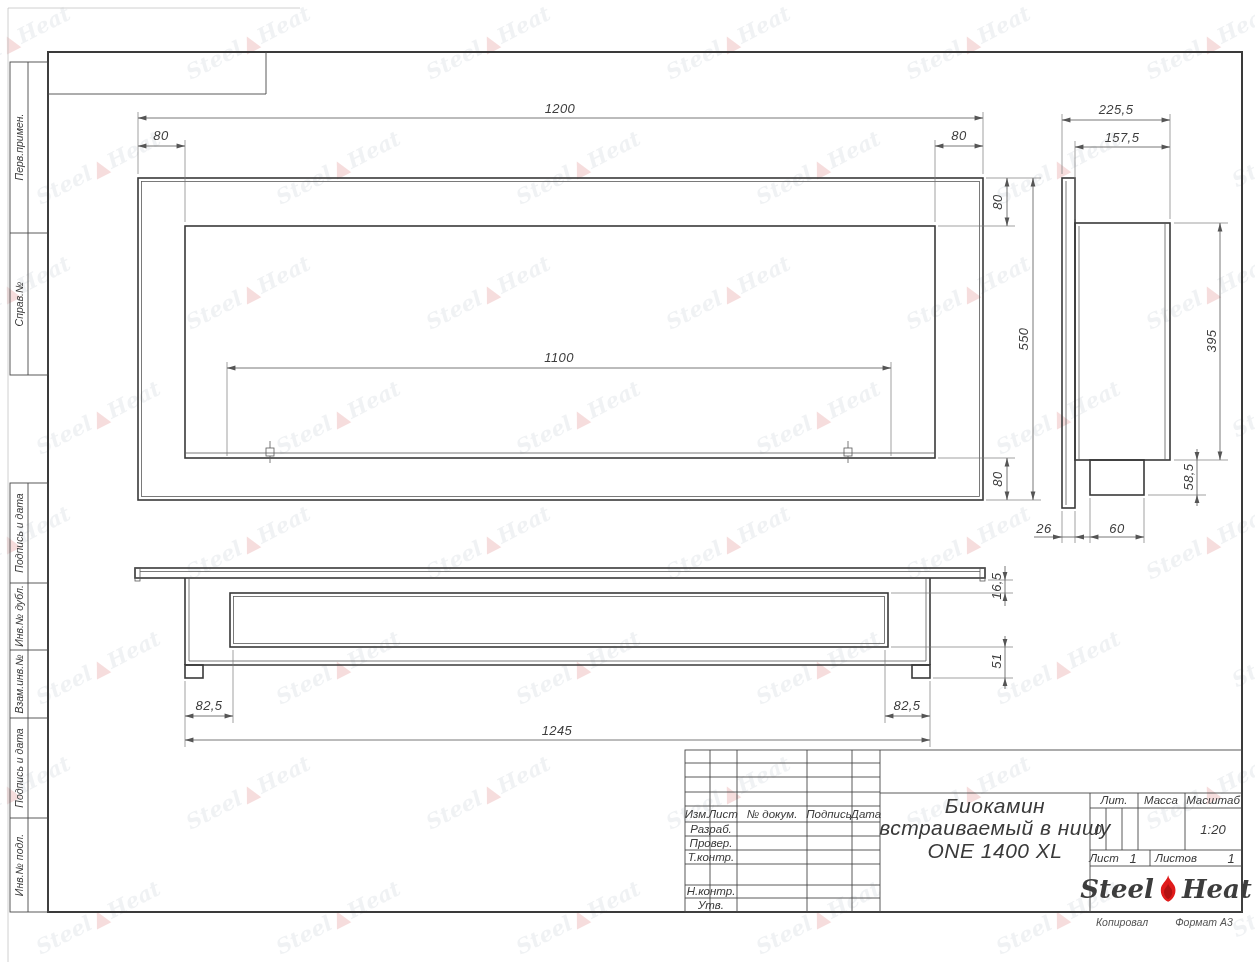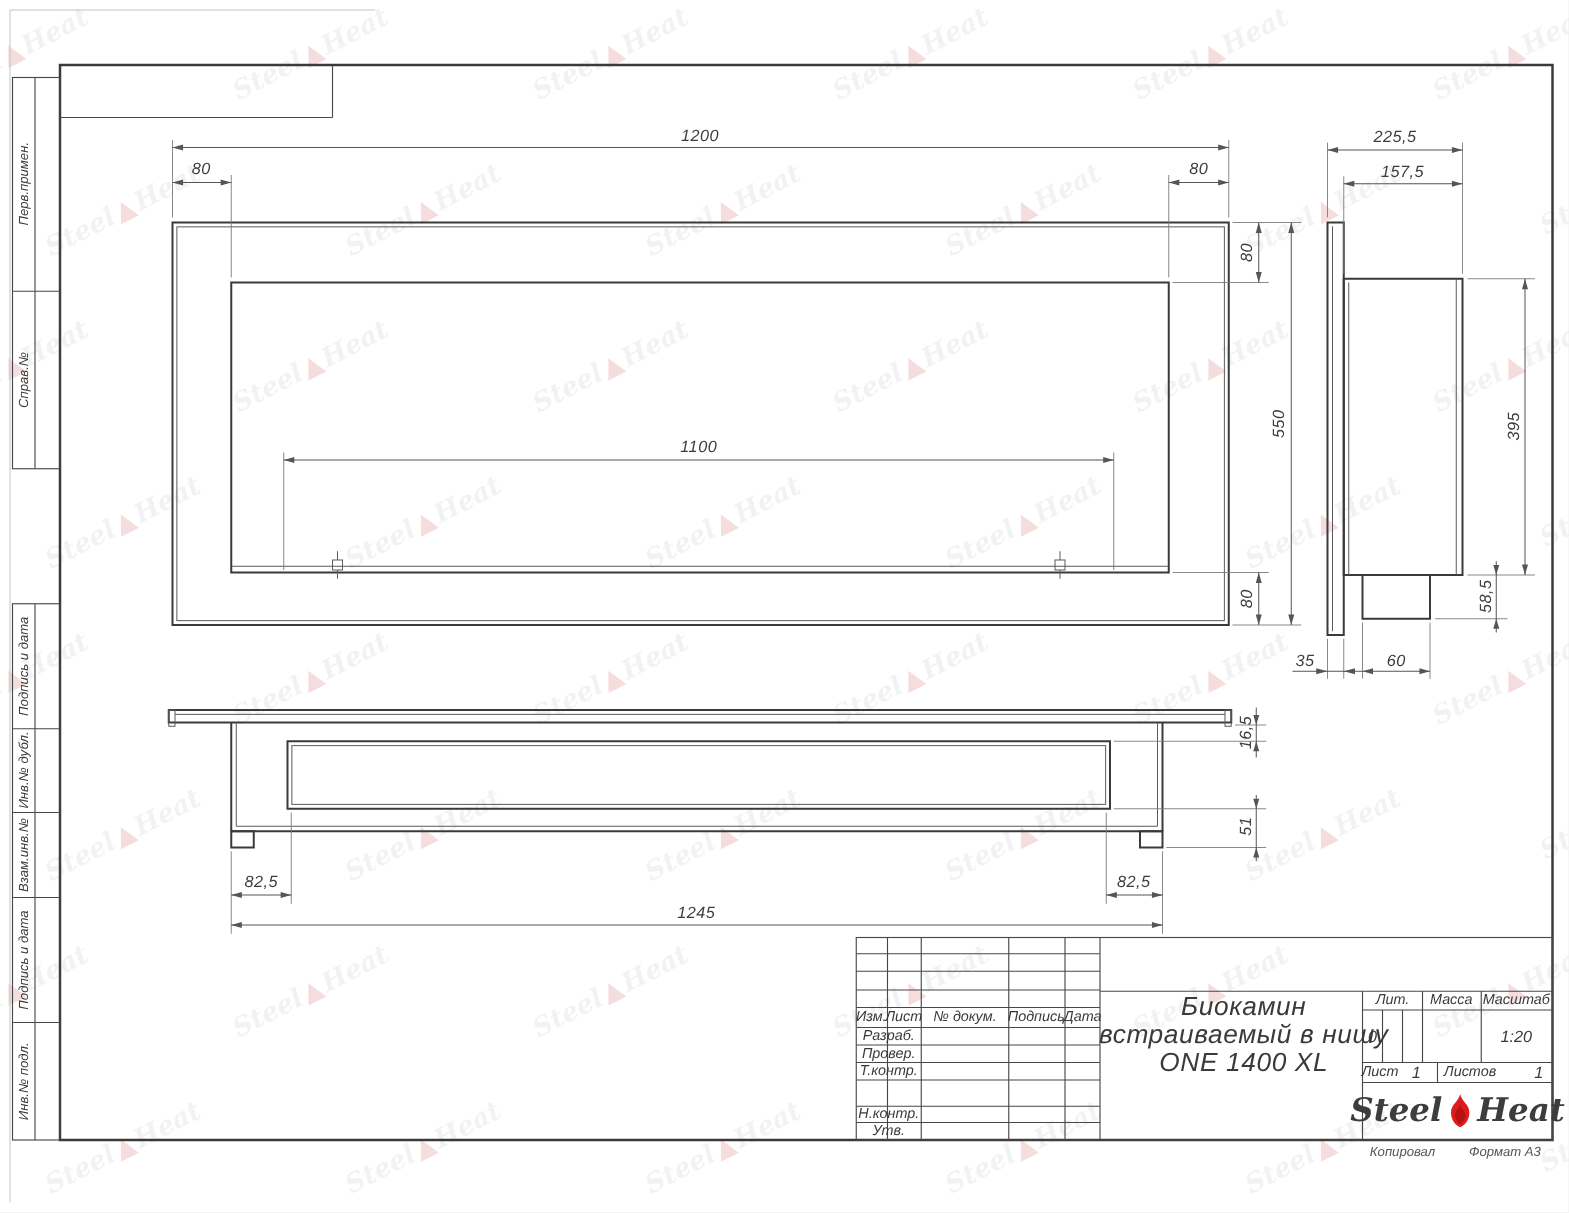--- a/index.html
+++ b/index.html
@@ -256,21 +256,21 @@
   <div class="lbl" style="left:959px;top:135px">80</div>
   <div class="lbl" style="left:559px;top:357px">1100</div>
   <div class="lbl rot" style="left:997px;top:202px">80</div>
   <div class="lbl rot" style="left:1023px;top:339px">550</div>
   <div class="lbl rot" style="left:997px;top:479px">80</div>
 
   <div class="lbl" style="left:1116px;top:109px">225,5</div>
   <div class="lbl" style="left:1122px;top:137px">157,5</div>
   <div class="lbl rot" style="left:1211px;top:341px">395</div>
   <div class="lbl rot" style="left:1188px;top:477px">58,5</div>
-  <div class="lbl" style="left:1044px;top:528px">35</div>
+  <div class="lbl" style="left:1044px;top:528px">26</div>
   <div class="lbl" style="left:1117px;top:528px">60</div>
 
   <div class="lbl" style="left:209px;top:705px">82,5</div>
   <div class="lbl" style="left:907px;top:705px">82,5</div>
   <div class="lbl" style="left:557px;top:730px">1245</div>
   <div class="lbl rot" style="left:996px;top:586px">16,5</div>
   <div class="lbl rot" style="left:996px;top:661px">51</div>
 
   <div class="tl rot" style="left:19px;top:147px">Перв.примен.</div>
   <div class="tl rot" style="left:19px;top:304px">Справ.№</div>

